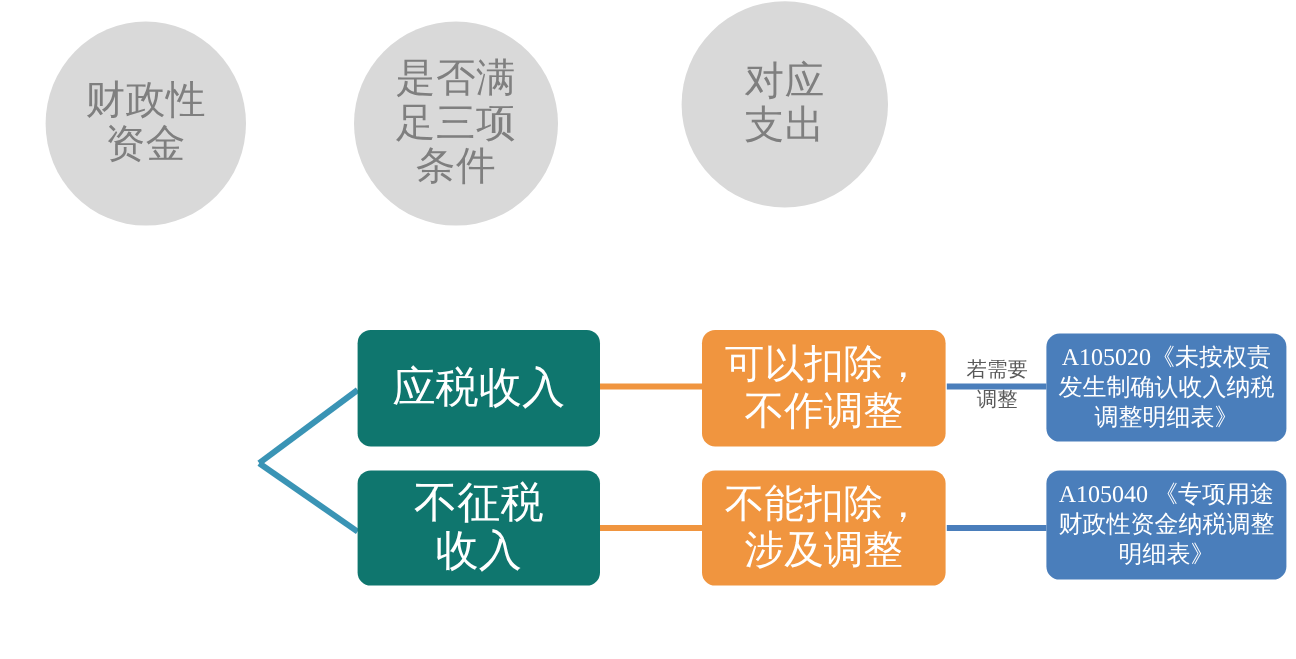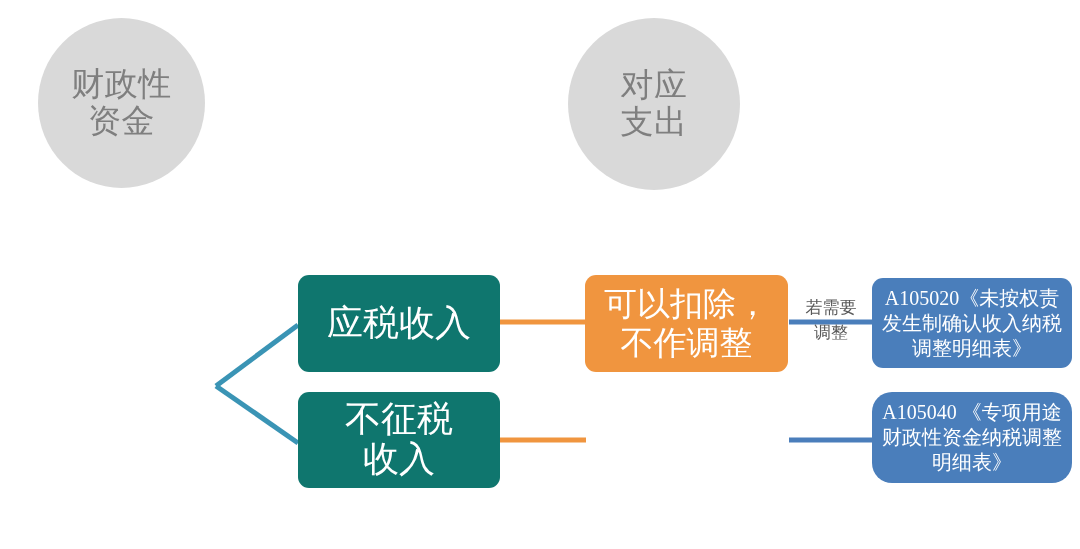--- a/index.html
+++ b/index.html
@@ -42,21 +42,21 @@
     font-size: 17px;
     font-weight: bold;
     line-height: 1.22;
     margin-top: 2px;
     white-space: pre-line;
     font-family: "Liberation Sans", "DejaVu Sans", sans-serif;
   }
 
   #circle-1 { left: 38px;  top: 18px; width: 167px; height: 170px; }
   #circle-2 { left: 295px; top: 18px; width: 170px; height: 170px; }
-  #circle-3 { left: 568px; top: 18px; width: 172px; height: 172px; }
+  #circle-3 { left: 568px; top: 1px; width: 172px; height: 172px; }
   #circle-4 { left: 853px; top: 18px; width: 187px; height: 180px; }
 
   #circle-4 .c-main { font-size: 31px; }
 
   
   #connectors {
     position: absolute;
     left: 0;
     top: 0;
     width: 1080px;
@@ -100,21 +100,21 @@
   #node-deduct    { left: 585px; top: 275px; width: 203px; height: 97px; }
   #node-nodeduct  { left: 585px; top: 392px; width: 203px; height: 96px; }
 
   .node-blue {
     background: #4a7ebb;
     font-size: 20px;
     line-height: 1.25;
     padding: 16px 8px;
   }
   #node-form-a105020 { left: 872px; top: 278px; width: 200px; height: 90px; }
-  #node-form-a105040 { left: 872px; top: 392px; width: 200px; height: 91px; border-radius: 20px; }
+  #node-form-a105040 { left: 872px; top: 392px; width: 200px; height: 91px; }
 
   
   #edge-label-adjust {
     position: absolute;
     left: 795px;
     top: 296px;
     width: 72px;
     text-align: center;
     color: #595959;
     font-size: 17px;
@@ -127,20 +127,25 @@
 </head>
 <body>
 
 <div id="diagram">
 
   <div class="circle" id="circle-1">
     <span class="c-main">财政性
 资金</span>
   </div>
 
+  <div class="circle" id="circle-2">
+    <span class="c-main">是否满
+足三项
+条件</span>
+  </div>
 
   <div class="circle" id="circle-3">
     <span class="c-main">对应
 支出</span>
   </div>
 
 
   <svg id="connectors" viewBox="0 0 1080 549" xmlns="http://www.w3.org/2000/svg">
 
     <path d="M216 386 L298 325" stroke="#3a94b5" stroke-width="5" fill="none"></path>
@@ -161,20 +166,24 @@
   <div class="node node-teal" id="node-nontaxable">
     <span>不征税
 收入</span>
   </div>
 
   <div class="node node-orange" id="node-deduct">
     <span>可以扣除，
 不作调整</span>
   </div>
 
+  <div class="node node-orange" id="node-nodeduct">
+    <span>不能扣除，
+涉及调整</span>
+  </div>
 
   <div class="node node-blue" id="node-form-a105020">
     <span>A105020《未按权责发生制确认收入纳税调整明细表》</span>
   </div>
 
   <div class="node node-blue" id="node-form-a105040">
     <span>A105040 《专项用途财政性资金纳税调整明细表》</span>
   </div>
 
   <div id="edge-label-adjust">若需要

